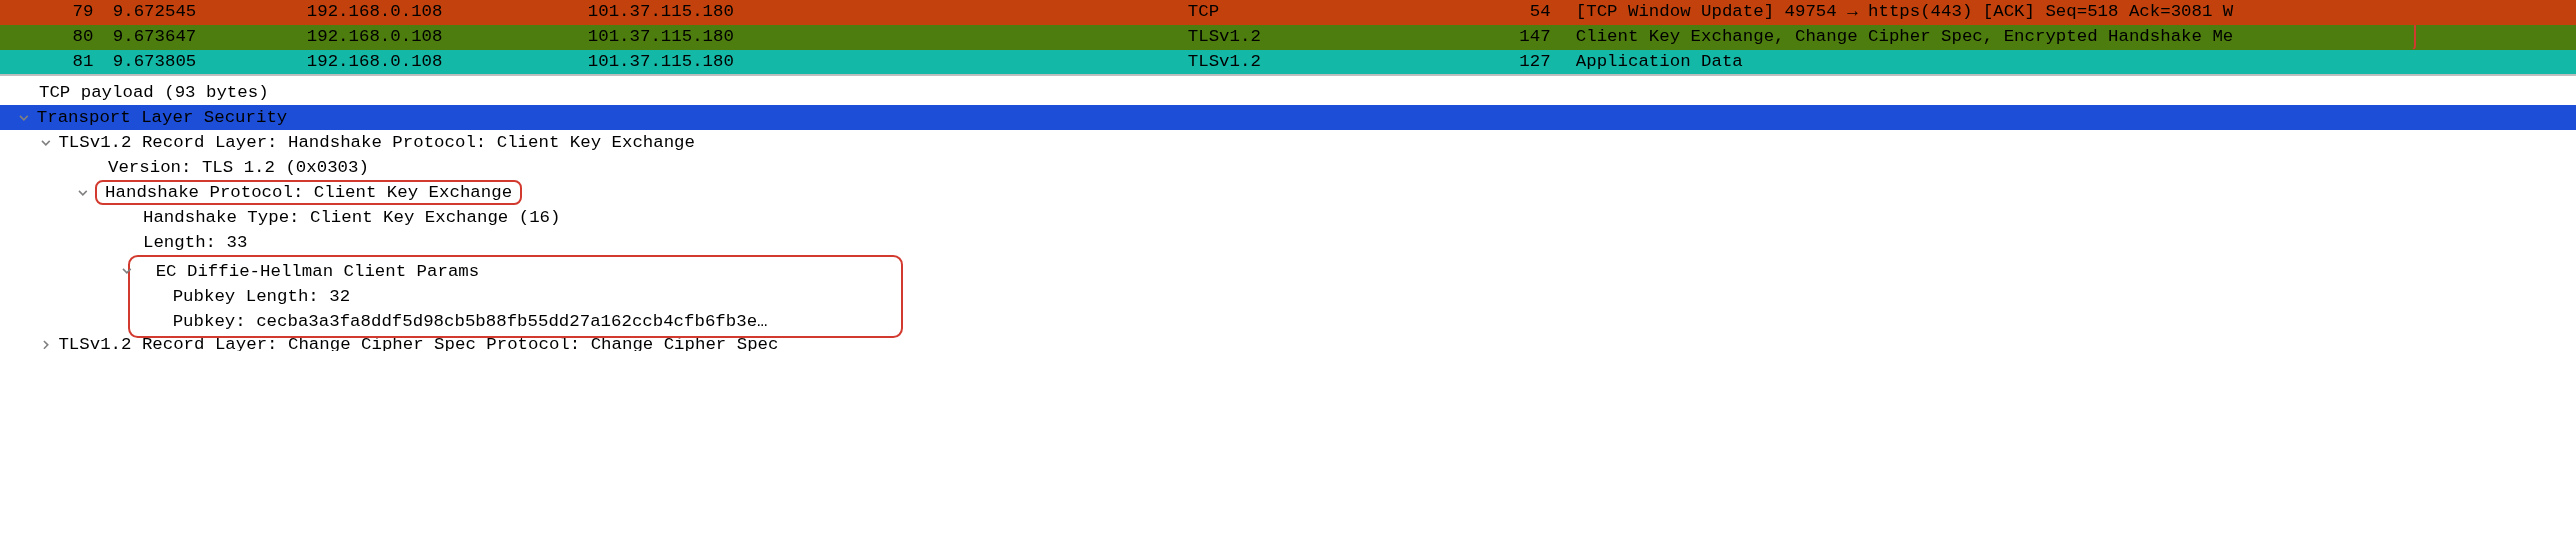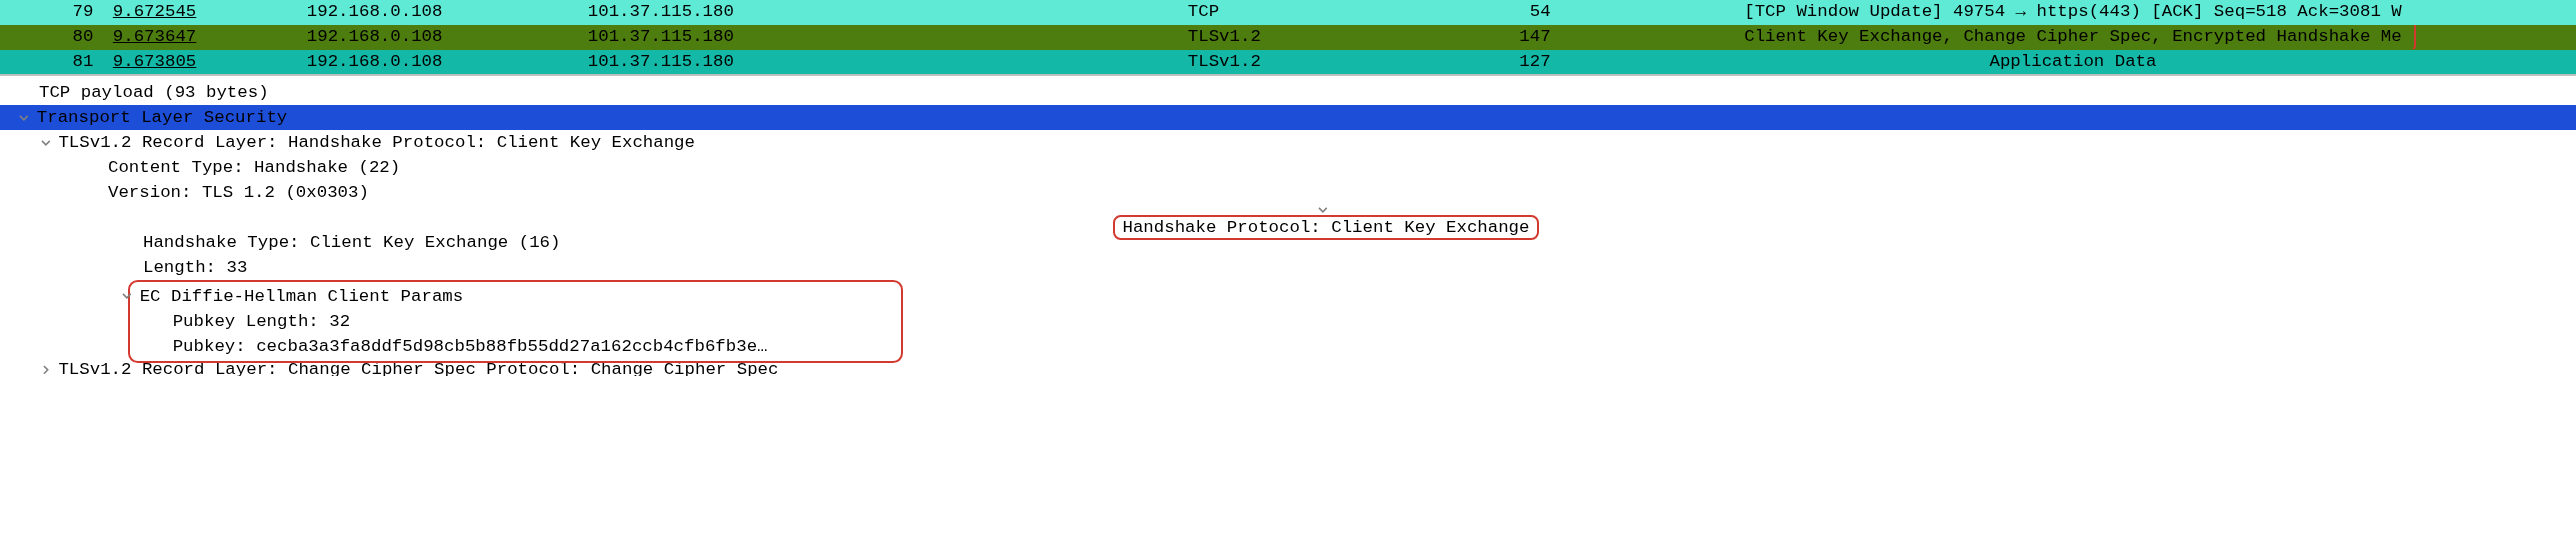--- a/index.html
+++ b/index.html
@@ -15,32 +15,32 @@
 
     
     .packet-list { width: 100%; }
     .packet-row {
       display: flex;
       align-items: center;
       height: 25px;
       white-space: nowrap;
       border-bottom: 1px solid transparent;
     }
-    .row-tcp { background: #5eead4; }
+    .row-tcp { background: #c2410c; }
     .row-tls-sel { background: #4d7c0f; }
     .row-tls { background: #14b8a6; border-bottom: 1px solid #bdbdbd; }
 
     .col { padding: 0 5.8px; overflow: hidden; white-space: nowrap; }
     .col-no     { width: 107px; text-align: right; padding-right: 13.6px;}
-    .col-time   { width: 194px; text-align: left; text-decoration: underline; }
+    .col-time   { width: 194px; text-align: left; }
     .col-src    { width: 281px; }
     .col-dst    { width: 600px; }
     .col-proto  { width: 252px; }
     .col-len    { width: 136px; text-align: right; padding-right: 19.4px; }
-    .col-info   { flex: 1; position: relative; text-align: center; }
+    .col-info   { flex: 1; position: relative; }
     .info-two-row-box {
       position: absolute;
       left: -5.8px;
       top: -26px;
       height: 54px;
       width: 852px;
       border: 2.9px solid #d33a2f;
       border-radius: 7.7px;
       pointer-events: none;
     }
@@ -66,21 +66,21 @@
       align-items: center;
       justify-content: center;
       margin-right: 5.8px;
       color: #808080;
       font-size: 10.7px;
     }
     .toggle svg { display:block; }
 
     .indent0 { padding-left: 17.4px; }
     .indent1 { padding-left: 39px; }
-    .indent2 { padding-left: 76px; flex-direction: column; }
+    .indent2 { padding-left: 76px; }
     .indent3 { padding-left: 108px; }
     .indent4 { padding-left: 143px; }
 
     .redbox {
       border: 2.9px solid #d33a2f;
       border-radius: 7.7px;
       display: inline-block;
       padding: 0 7.7px;
       line-height: 21px;
       height: 25px;
@@ -89,20 +89,21 @@
     .redbox-multi {
       border: 2.9px solid #d33a2f;
       border-radius: 9.7px;
       padding: 1.9px 9.7px 1.9px 9.7px;
       margin-left: 128px;
       width: 775px;
     }
     .redbox-multi .tree-row {
       height: 25px;
       padding-left: 0;
+      gap: 16px;
     }
     .redbox-multi .inner-indent1 { padding-left: 0; display:flex; align-items:center;}
     .redbox-multi .inner-indent2 { padding-left: 33px; }
 
     .cut-bottom {
       overflow: hidden;
       height: 13.6px;
     }
     .cut-bottom .tree-row { margin-top: -5.8px; }
   </style>
@@ -164,23 +165,20 @@
 
   <div class="tree-row indent1">
     <span class="toggle">
       <svg width="9.7" height="9.7" viewBox="0 0 10 10">
           <path d="M1 3 L5 7 L9 3" fill="none" stroke="#808080" stroke-width="1.6"></path>
         </svg>
     </span>
     <span>TLSv1.2 Record Layer: Handshake Protocol: Client Key Exchange</span>
   </div>
 
-  <div class="tree-row indent3">
-    <span>Content Type: Handshake (22)</span>
-  </div>
 
   <div class="tree-row indent3">
     <span>Version: TLS 1.2 (0x0303)</span>
   </div>
 
 
   <div class="tree-row indent2">
     <span class="toggle">
       <svg width="9.7" height="9.7" viewBox="0 0 10 10">
           <path d="M1 3 L5 7 L9 3" fill="none" stroke="#808080" stroke-width="1.6"></path>

